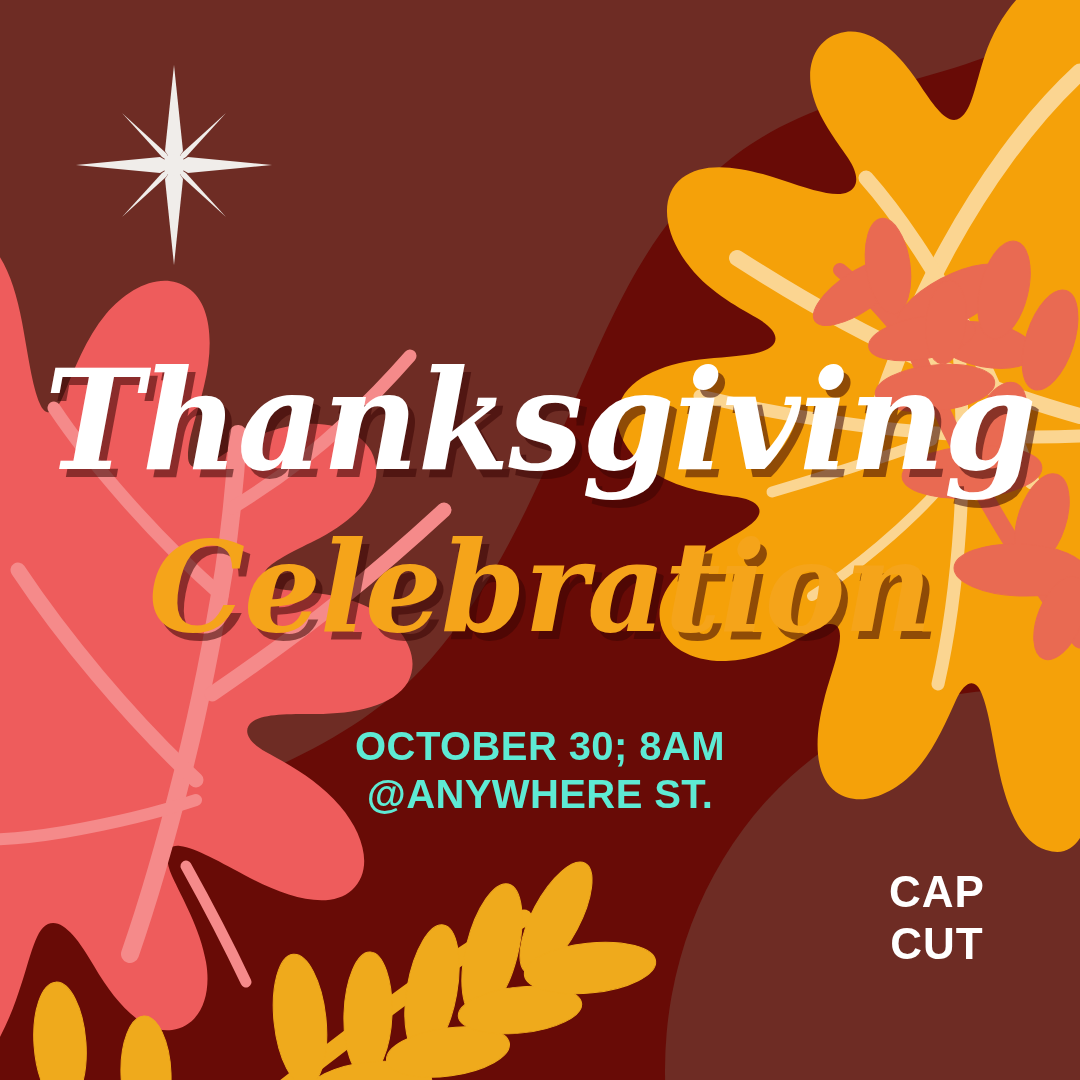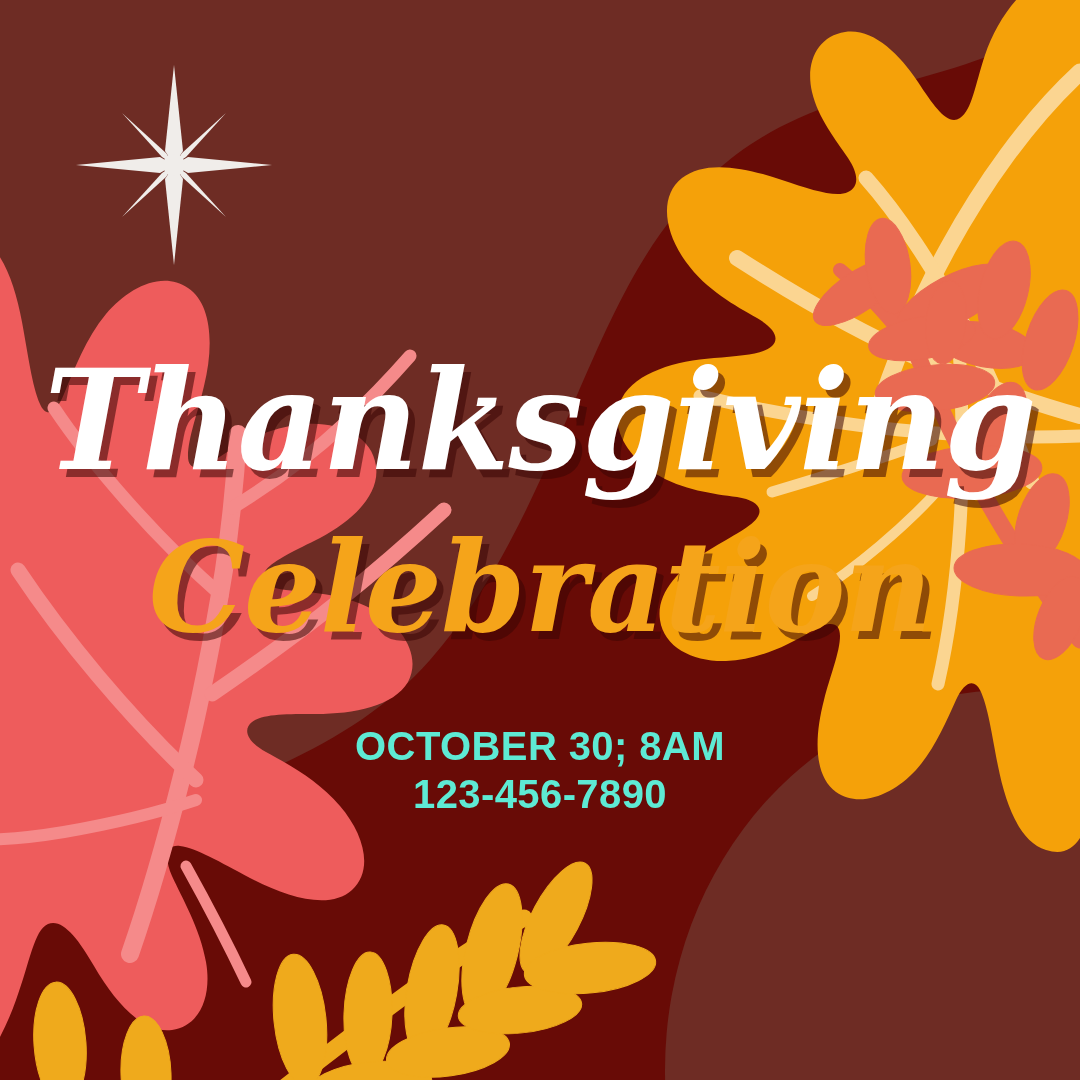--- a/index.html
+++ b/index.html
@@ -270,18 +270,22 @@
       <ellipse cx="60" cy="1044" rx="26" ry="62" transform="rotate(-4 60 1044)"></ellipse>
       <ellipse cx="146" cy="1074" rx="25" ry="58" transform="rotate(-2 146 1074)"></ellipse>
     </g>
   </svg>
 
   <div id="text-block">
     <div id="title-primary">Thanksgiving</div>
     <div id="title-secondary">Celebration</div>
     <div id="event-details">
       <div class="detail-line">OCTOBER 30; 8AM</div>
-      <div class="detail-line">123-456-7890</div>
+      <div class="detail-line">@ANYWHERE ST.</div>
     </div>
   </div>
 
+  <div id="capcut-watermark">
+    <div>CAP</div>
+    <div>CUT</div>
+  </div>
 
 </div>
 
 </body></html>

